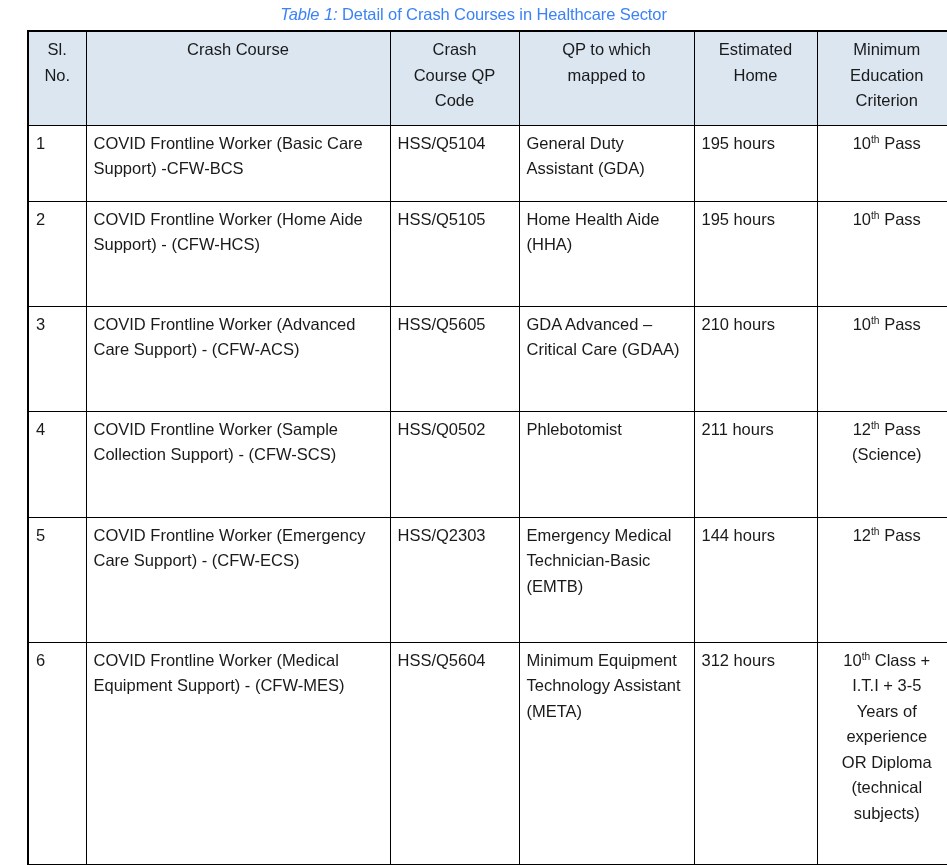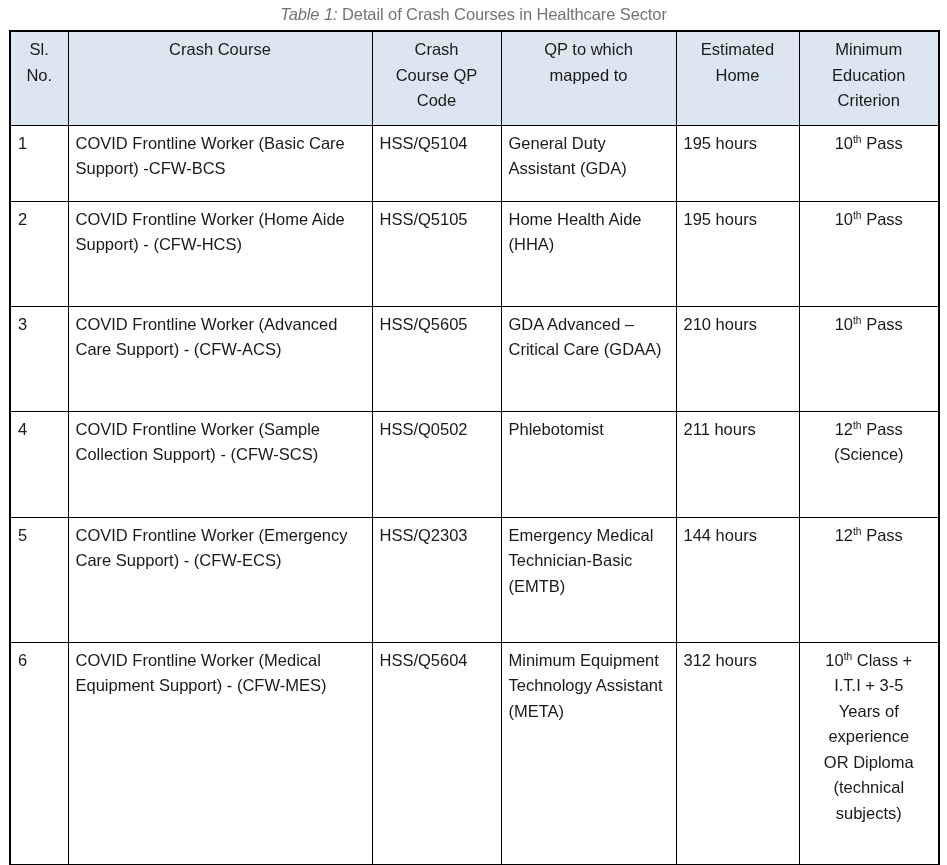--- a/index.html
+++ b/index.html
@@ -28,21 +28,21 @@
     padding-bottom: 5px;
     line-height: 20px;
     letter-spacing: -0.1px;
     white-space: nowrap;
   }
   .table-caption .cap-label {
     font-style: italic;
   }
   .table-wrap {
     position: absolute;
-    left: 9px;
+    left: 27px;
     top: 30px;
     width: 844px;
   }
   table.crash-table {
     border-collapse: collapse;
     table-layout: fixed;
     width: 929px;
     border: 2px solid #000000;
   }
   table.crash-table td,
@@ -90,21 +90,21 @@
     vertical-align: super;
     line-height: 0;
   }
   .hdr-line { display: block; }
 </style>
 </head>
 <body>
 
 <div class="page">
 
-  <div class="table-caption" style="color: #737373;">
+  <div class="table-caption" style="color: #3b82f6;">
     <span class="cap-label">Table 1:</span><span> Detail of Crash Courses in Healthcare Sector</span>
   </div>
 
   <div class="table-wrap">
     <table class="crash-table">
       <colgroup>
         <col class="col-sl">
         <col class="col-name">
         <col class="col-code">
         <col class="col-qp">

